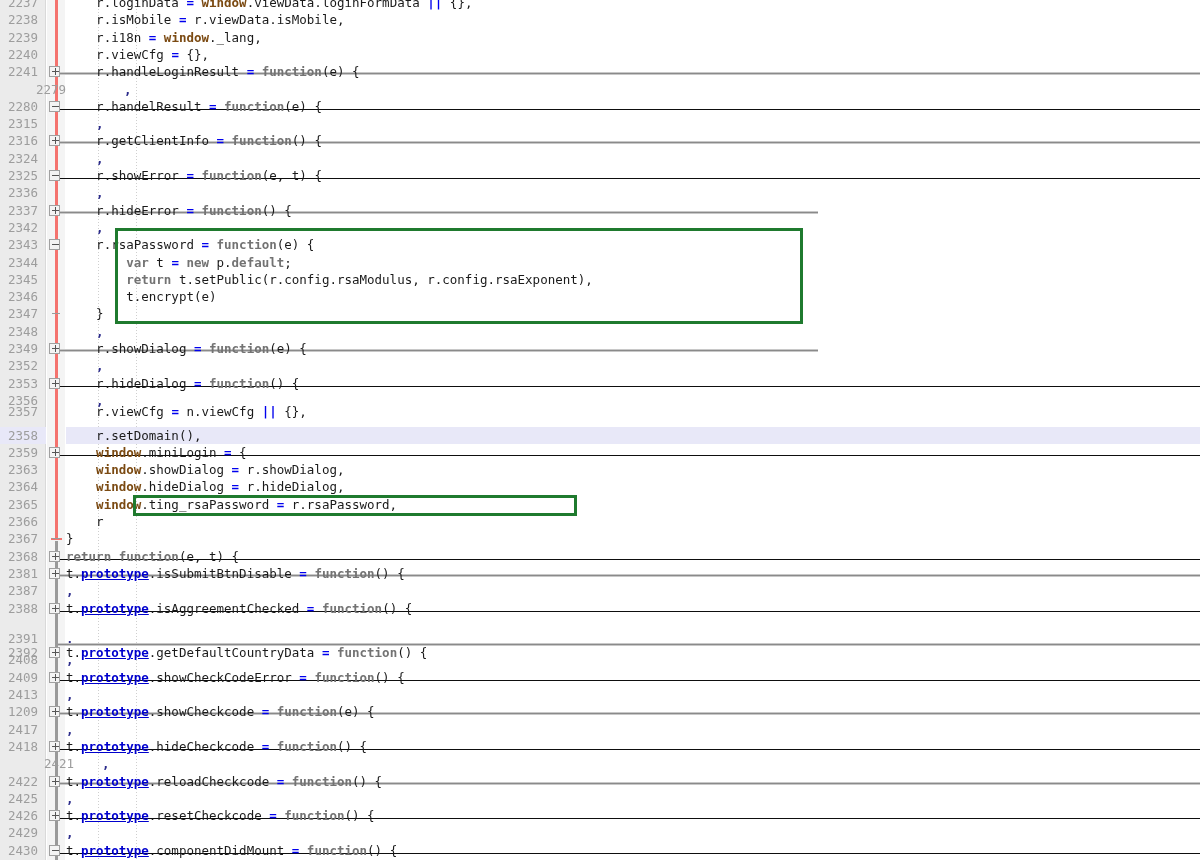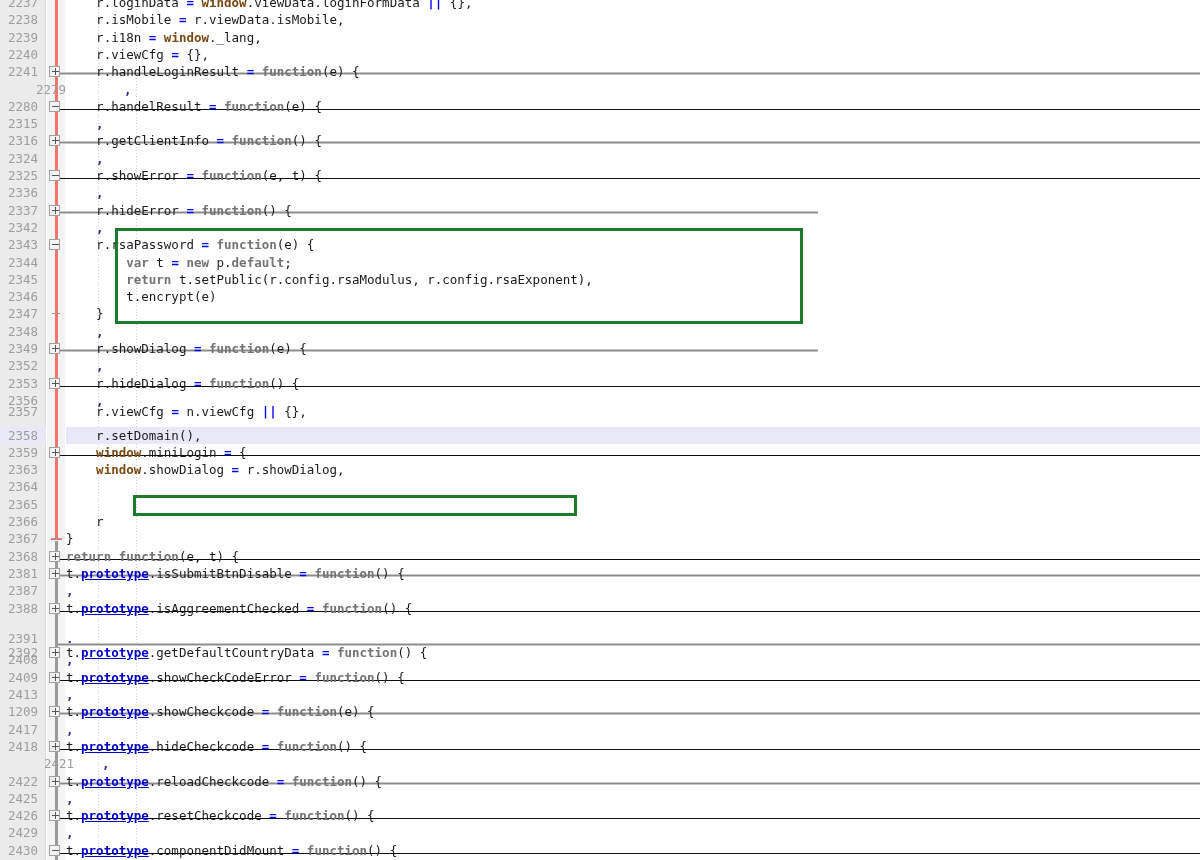--- a/index.html
+++ b/index.html
@@ -205,22 +205,22 @@
       <div class="line" style="top: 340px;"><div class="lineno">2349</div><div class="fold plus"></div><div class="code"><span>    </span><span class="pln">r.showDialog </span><span class="op">=</span><span class="pln"> </span><span class="kw">function</span><span class="pln">(e) {</span></div></div>
       <div class="line" style="top: 357px;"><div class="lineno">2352</div><div class="code"><span>    </span><span class="cma">,</span></div></div>
       <div class="divider thin" style="top: 386px;"></div>
       <div class="line" style="top: 375px;"><div class="lineno">2353</div><div class="fold plus"></div><div class="code"><span>    </span><span class="pln">r.hideDialog </span><span class="op">=</span><span class="pln"> </span><span class="kw">function</span><span class="pln">() {</span></div></div>
       <div class="line" style="top: 392px;"><div class="lineno">2356</div><div class="code"><span>    </span><span class="cma">,</span></div></div>
       <div class="line" style="top: 403px;"><div class="lineno">2357</div><div class="code"><span>    </span><span class="pln">r.viewCfg </span><span class="op">=</span><span class="pln"> n.viewCfg </span><span class="op">||</span><span class="pln"> {},</span></div></div>
       <div class="line cur-hl" style="top: 427px;"><div class="ln-bg"></div><div class="code-bg"></div><div class="lineno">2358</div><div class="code"><span>    </span><span class="pln">r.setDomain(),</span></div></div>
       <div class="divider thin" style="top: 455px;"></div>
       <div class="line" style="top: 444px;"><div class="lineno">2359</div><div class="fold plus"></div><div class="code"><span>    </span><span class="win">window</span><span class="pln">.miniLogin </span><span class="op">=</span><span class="pln"> {</span></div></div>
       <div class="line" style="top: 461px;"><div class="lineno">2363</div><div class="code"><span>    </span><span class="win">window</span><span class="pln">.showDialog </span><span class="op">=</span><span class="pln"> r.showDialog,</span></div></div>
-      <div class="line" style="top: 478px;"><div class="lineno">2364</div></div>
-      <div class="line" style="top: 496px;"><div class="lineno">2365</div></div>
+      <div class="line" style="top: 478px;"><div class="lineno">2364</div><div class="code"><span>    </span><span class="win">window</span><span class="pln">.hideDialog </span><span class="op">=</span><span class="pln"> r.hideDialog,</span></div></div>
+      <div class="line" style="top: 496px;"><div class="lineno">2365</div><div class="code"><span>    </span><span class="win">window</span><span class="pln">.ting_rsaPassword </span><span class="op">=</span><span class="pln"> r.rsaPassword,</span></div></div>
       <div class="line" style="top: 513px;"><div class="lineno">2366</div><div class="code"><span>    </span><span class="pln">r</span></div></div>
       <div class="line" style="top: 530px;"><div class="lineno">2367</div><div style="position: absolute; left: 52px; top: 8px; width: 8px; height: 1px; background: rgb(154, 154, 154);"></div><div class="code"><span></span><span class="pln">}</span></div></div>
       <div class="divider thin" style="top: 559px;"></div>
       <div class="line" style="top: 548px;"><div class="lineno">2368</div><div class="fold plus"></div><div class="code"><span></span><span class="kw">return</span><span class="pln"> </span><span class="kw">function</span><span class="pln">(e, t) {</span></div></div>
       <div class="divider thick" style="top: 574px;"></div>
       <div class="line" style="top: 565px;"><div class="lineno">2381</div><div class="fold plus"></div><div class="code"><span></span><span class="pln">t.</span><span class="prop">prototype</span><span class="pln">.isSubmitBtnDisable </span><span class="op">=</span><span class="pln"> </span><span class="kw">function</span><span class="pln">() {</span></div></div>
       <div class="line" style="top: 582px;"><div class="lineno">2387</div><div class="code"><span></span><span class="cma">,</span></div></div>
       <div class="divider thin" style="top: 611px;"></div>
       <div class="line" style="top: 600px;"><div class="lineno">2388</div><div class="fold plus"></div><div class="code"><span></span><span class="pln">t.</span><span class="prop">prototype</span><span class="pln">.isAggreementChecked </span><span class="op">=</span><span class="pln"> </span><span class="kw">function</span><span class="pln">() {</span></div></div>
       <div class="line" style="top: 630px;"><div class="lineno">2391</div><div class="code"><span></span><span class="cma">,</span></div></div>

